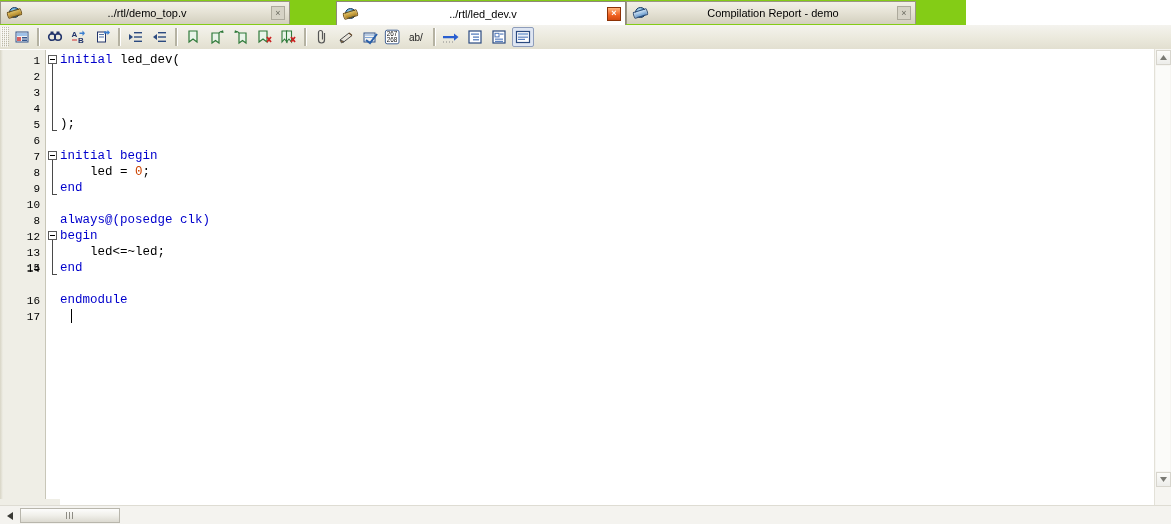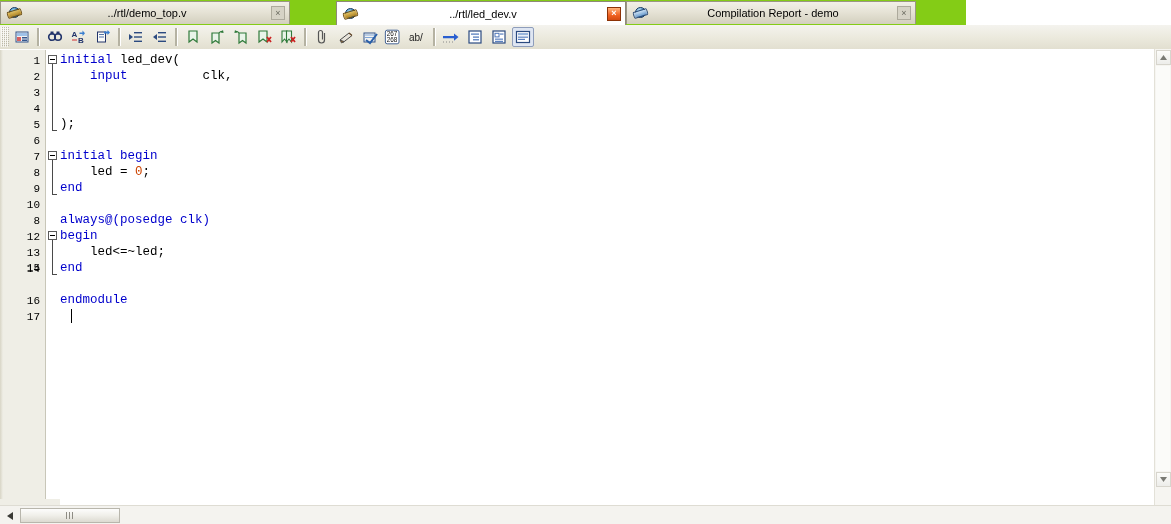--- a/index.html
+++ b/index.html
@@ -583,21 +583,20 @@
       <div class="foldfoot" style="left:6px; top:144px"></div>
 
       <div class="foldbox" style="left:2px; top:181px"></div>
       <div class="foldline" style="left:6px; top:190px; height:34px"></div>
       <div class="foldfoot" style="left:6px; top:224px"></div>
     </div>
 
     <div class="codearea">
       <div class="codeline" style="top:2px"><span class="kw">initial</span><span class="plain"> led_dev(</span></div>
 
-      <div class="codeline" style="top:18px"><span class="plain">    </span><span class="kw">input</span><span class="plain">          clk,</span></div>
 
       <div class="codeline" style="top:34px"></div>
 
 
       <div class="codeline" style="top:66px"><span class="plain">);</span></div>
 
       <div class="codeline" style="top:82px"></div>
 
       <div class="codeline" style="top:98px"><span class="kw">initial begin</span></div>
 

